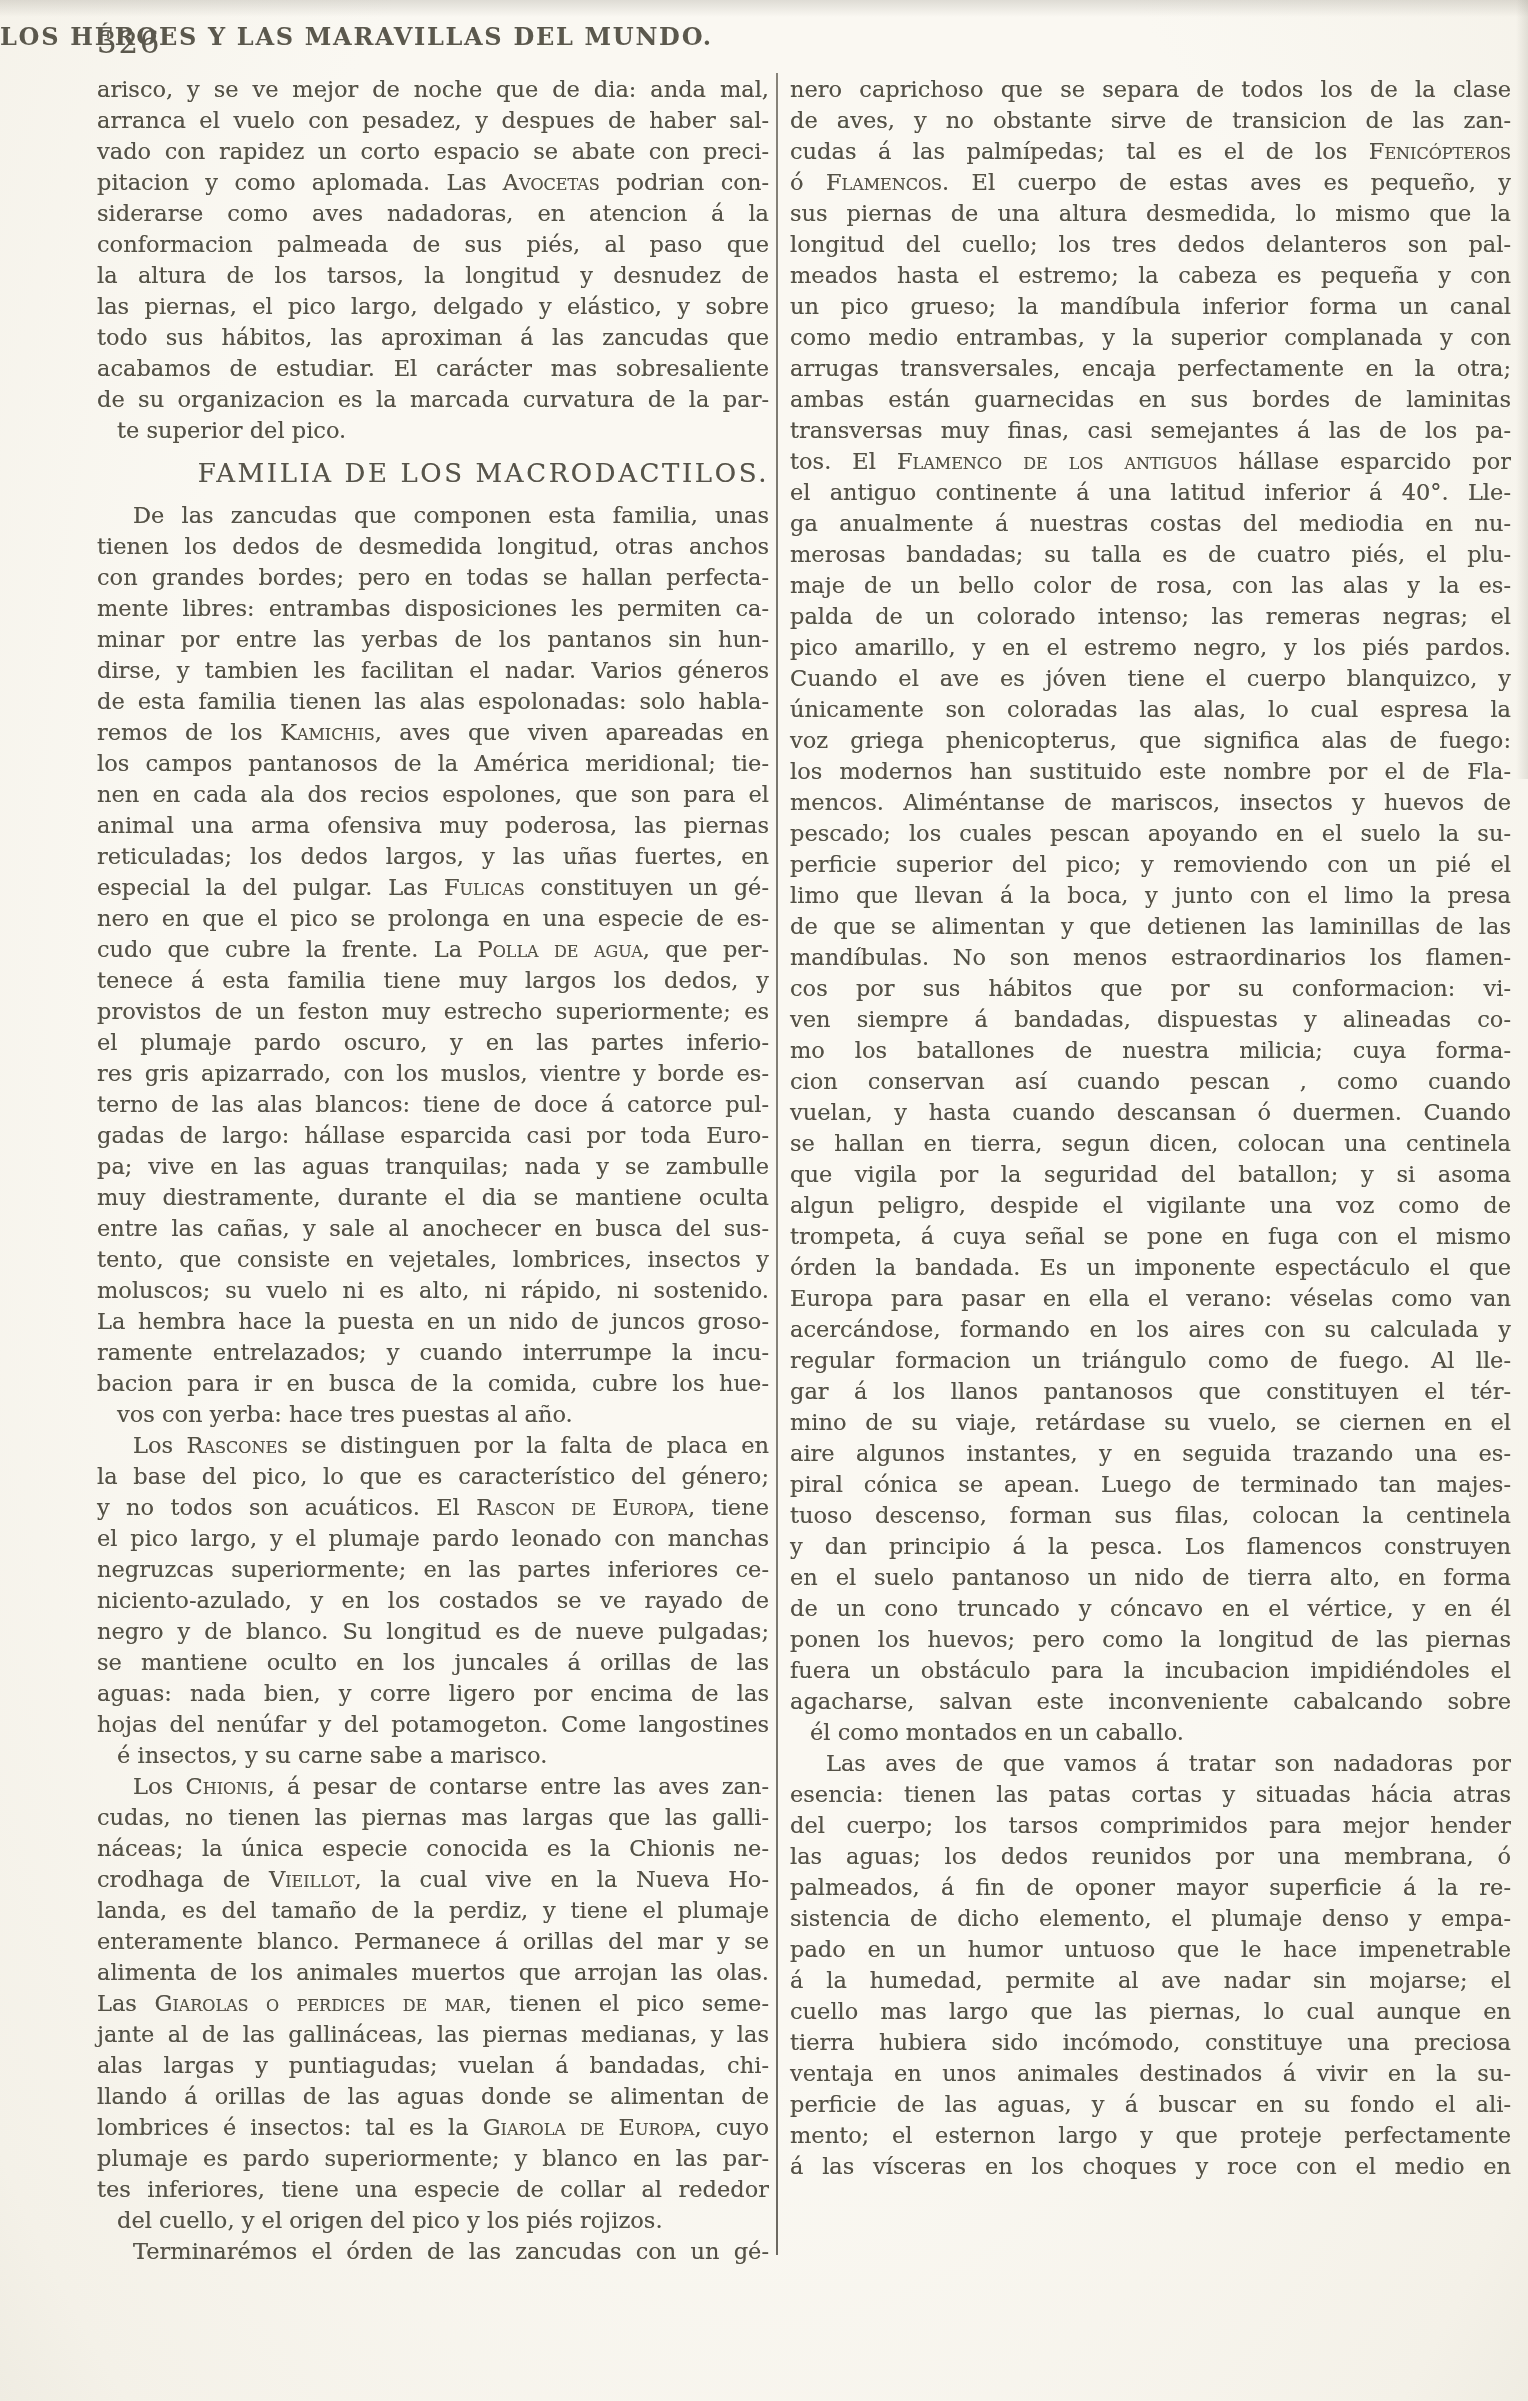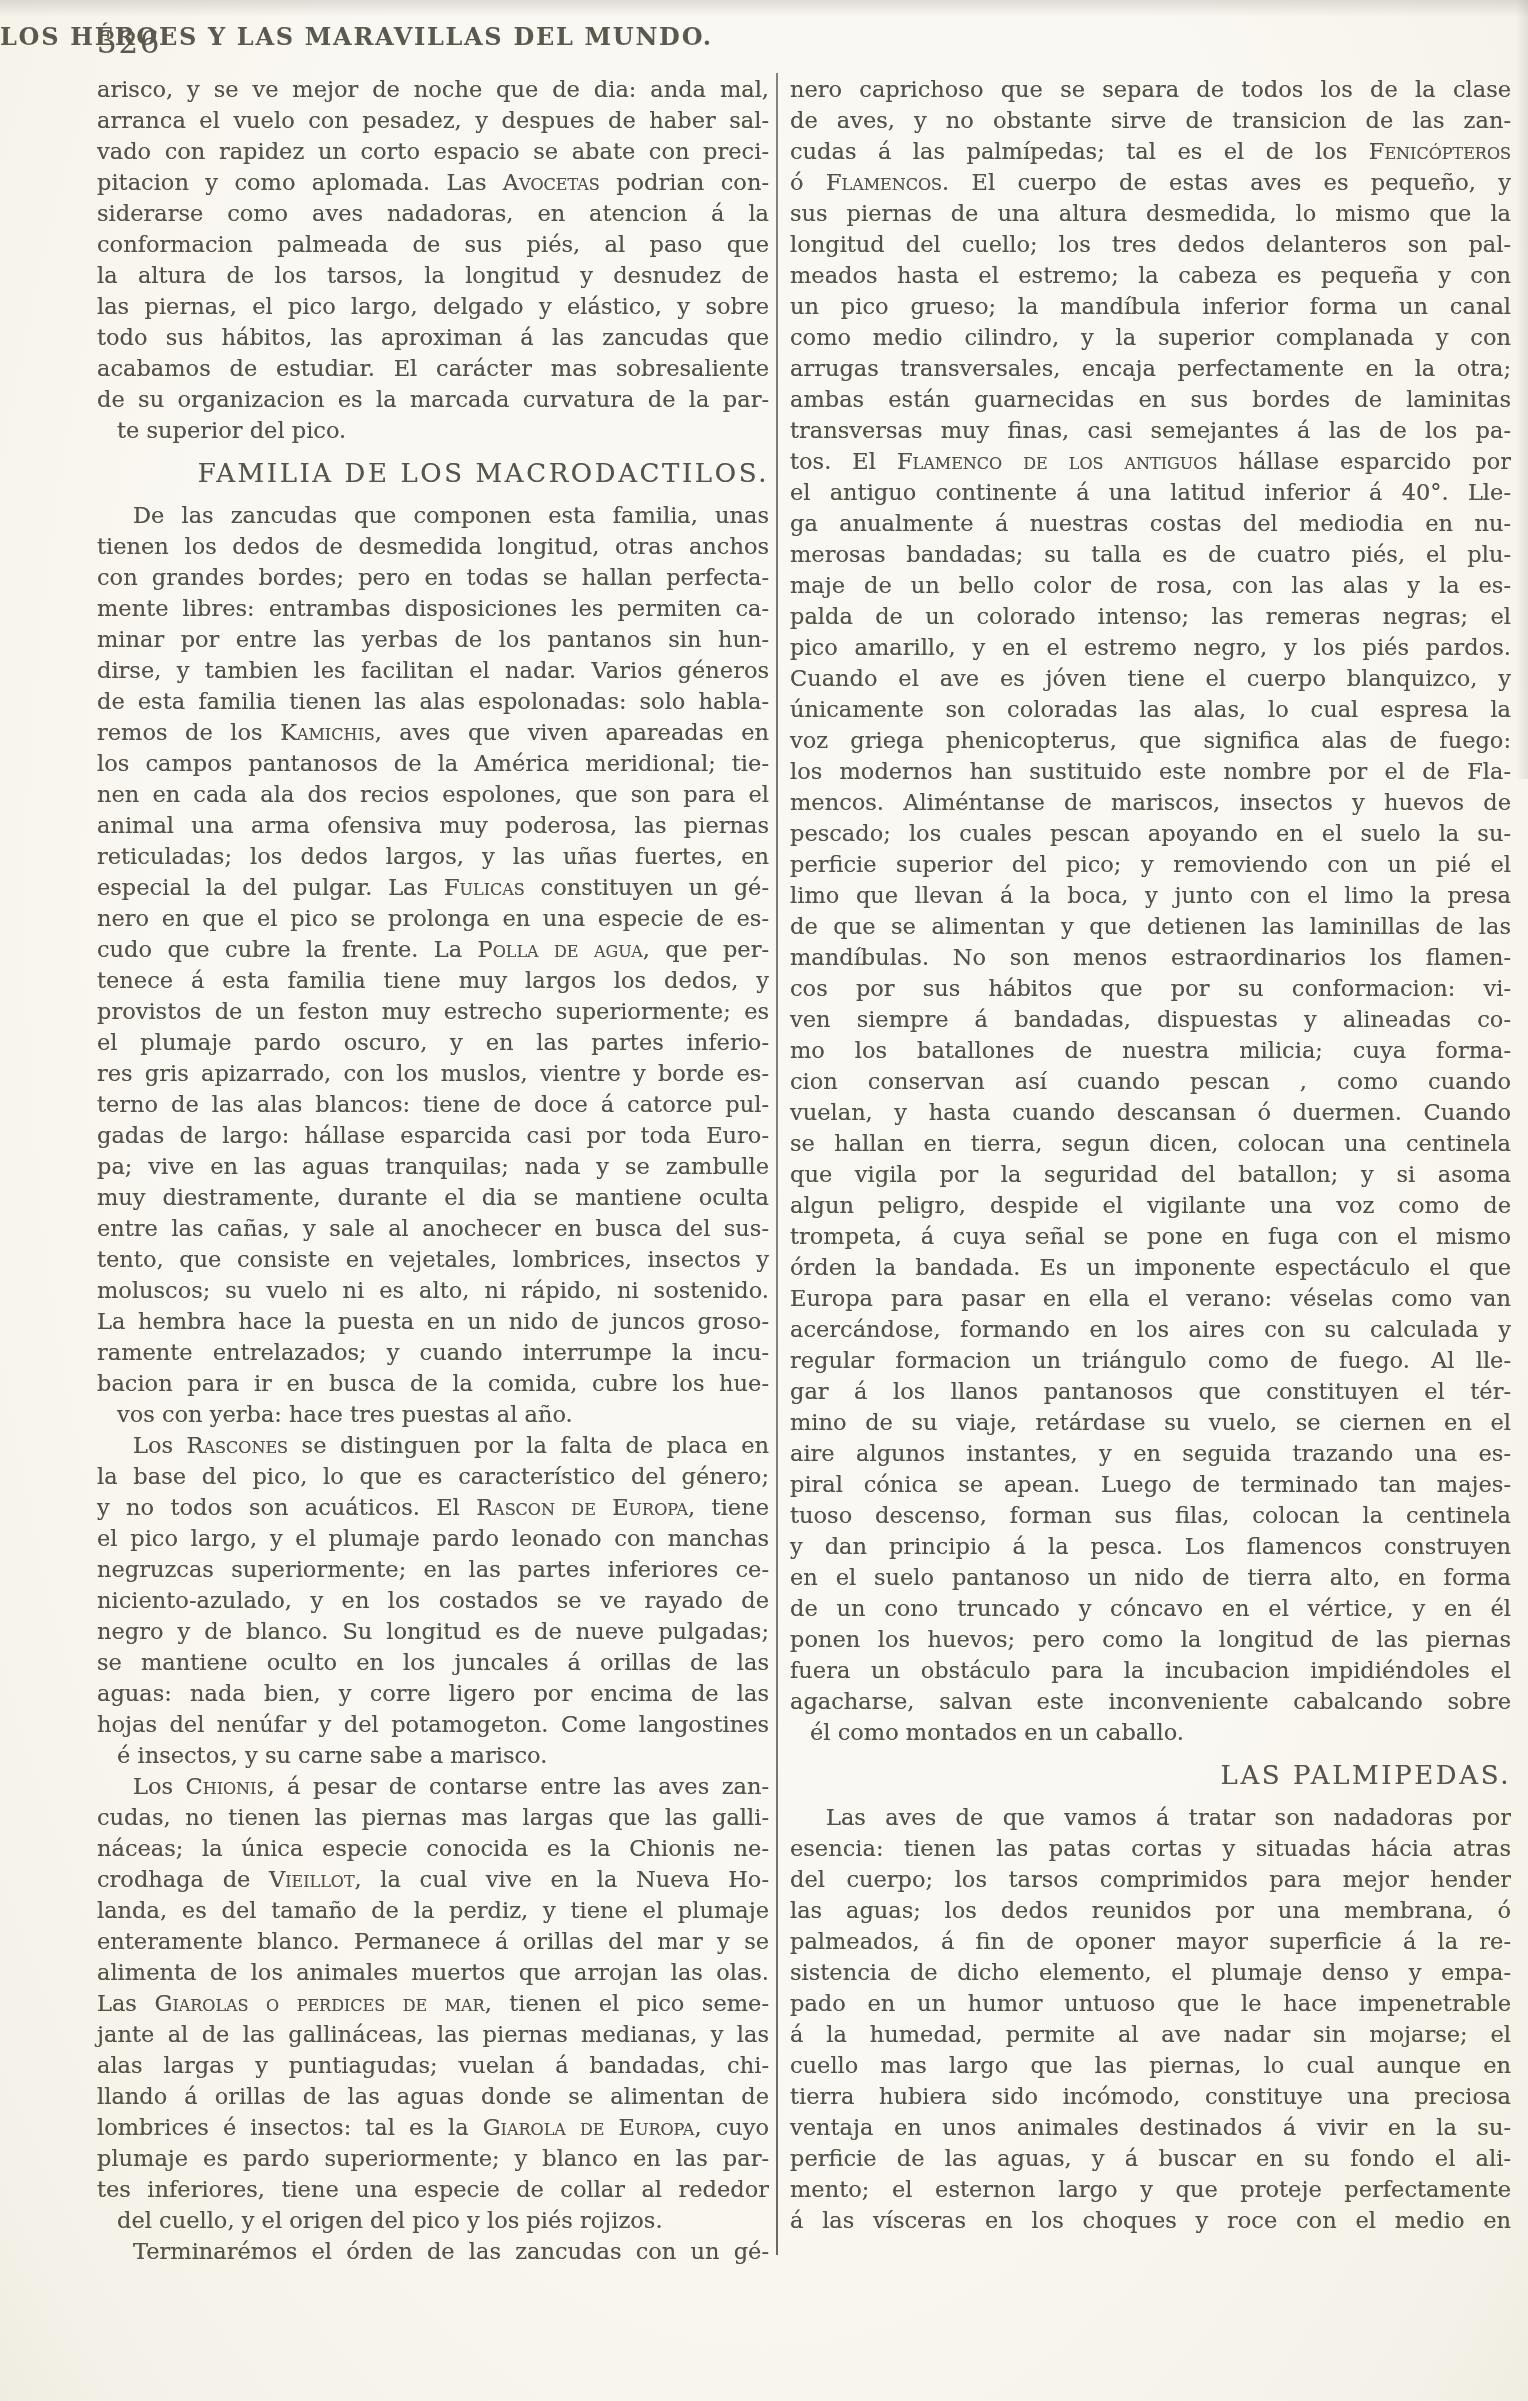--- a/index.html
+++ b/index.html
@@ -129,21 +129,21 @@
   <div class="col col-right">
       <div>
         <div class="line">nero caprichoso que se separa de todos los de la clase</div>
         <div class="line">de aves, y no obstante sirve de transicion de las zan-</div>
         <div class="line">cudas á las palmípedas; tal es el de los <span class="sc">Fenicópteros</span></div>
         <div class="line">ó <span class="sc">Flamencos</span>. El cuerpo de estas aves es pequeño, y</div>
         <div class="line">sus piernas de una altura desmedida, lo mismo que la</div>
         <div class="line">longitud del cuello; los tres dedos delanteros son pal-</div>
         <div class="line">meados hasta el estremo; la cabeza es pequeña y con</div>
         <div class="line">un pico grueso; la mandíbula inferior forma un canal</div>
-        <div class="line">como medio cilindro, y la superior complanada y con</div>
+        <div class="line">como medio entrambas, y la superior complanada y con</div>
         <div class="line">arrugas transversales, encaja perfectamente en la otra;</div>
         <div class="line">ambas están guarnecidas en sus bordes de laminitas</div>
         <div class="line">transversas muy finas, casi semejantes á las de los pa-</div>
         <div class="line">tos. El <span class="sc">Flamenco de los antiguos</span> hállase esparcido por</div>
         <div class="line">el antiguo continente á una latitud inferior á 40°. Lle-</div>
         <div class="line">ga anualmente á nuestras costas del mediodia en nu-</div>
         <div class="line">merosas bandadas; su talla es de cuatro piés, el plu-</div>
         <div class="line">maje de un bello color de rosa, con las alas y la es-</div>
         <div class="line">palda de un colorado intenso; las remeras negras; el</div>
         <div class="line">pico amarillo, y en el estremo negro, y los piés pardos.</div>
@@ -176,21 +176,20 @@
         <div class="line">piral cónica se apean. Luego de terminado tan majes-</div>
         <div class="line">tuoso descenso, forman sus filas, colocan la centinela</div>
         <div class="line">y dan principio á la pesca. Los flamencos construyen</div>
         <div class="line">en el suelo pantanoso un nido de tierra alto, en forma</div>
         <div class="line">de un cono truncado y cóncavo en el vértice, y en él</div>
         <div class="line">ponen los huevos; pero como la longitud de las piernas</div>
         <div class="line">fuera un obstáculo para la incubacion impidiéndoles el</div>
         <div class="line">agacharse, salvan este inconveniente cabalcando sobre</div>
         <div class="line last">él como montados en un caballo.</div>
       </div>
-      <div class="heading">LAS PALMIPEDAS.</div>
       <div>
         <div class="line indent">Las aves de que vamos á tratar son nadadoras por</div>
         <div class="line">esencia: tienen las patas cortas y situadas hácia atras</div>
         <div class="line">del cuerpo; los tarsos comprimidos para mejor hender</div>
         <div class="line">las aguas; los dedos reunidos por una membrana, ó</div>
         <div class="line">palmeados, á fin de oponer mayor superficie á la re-</div>
         <div class="line">sistencia de dicho elemento, el plumaje denso y empa-</div>
         <div class="line">pado en un humor untuoso que le hace impenetrable</div>
         <div class="line">á la humedad, permite al ave nadar sin mojarse; el</div>
         <div class="line">cuello mas largo que las piernas, lo cual aunque en</div>

